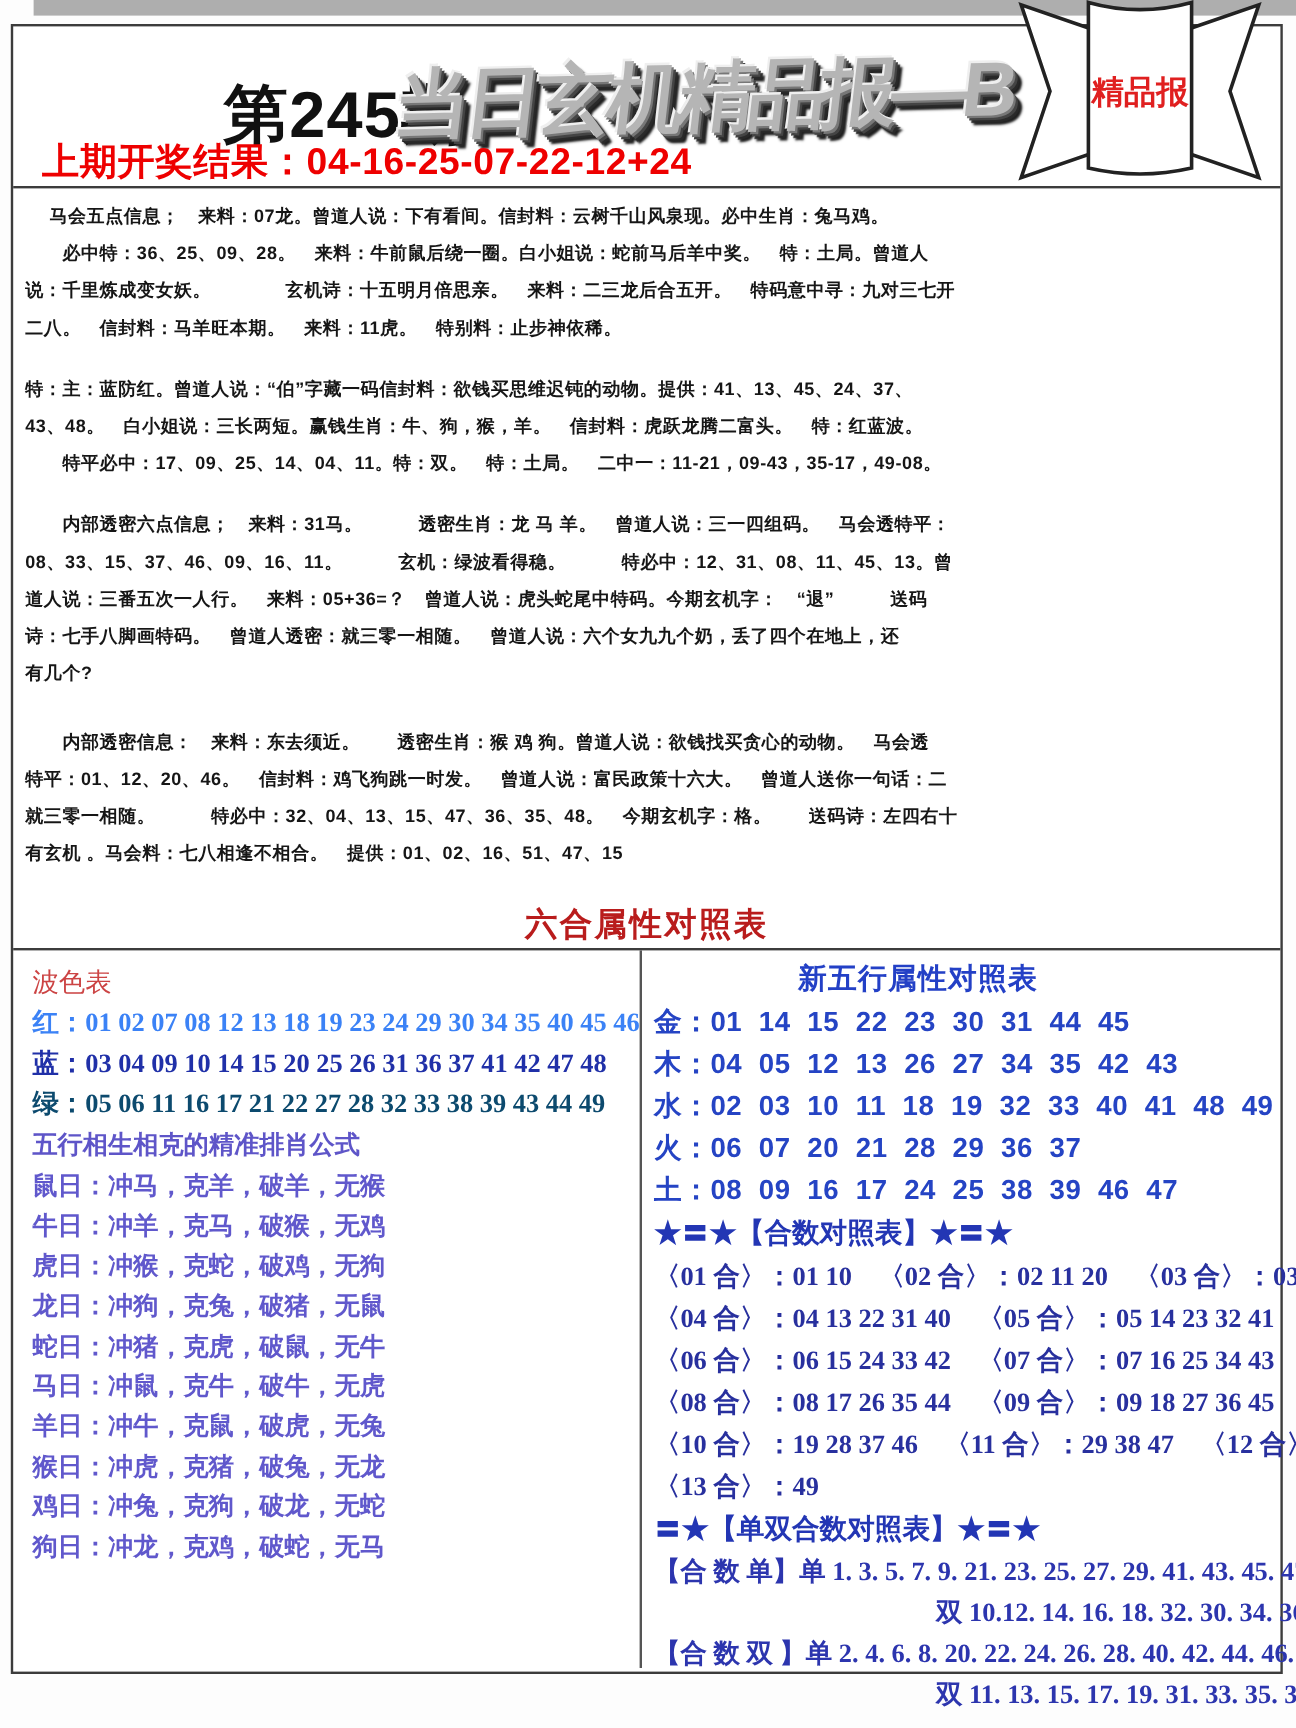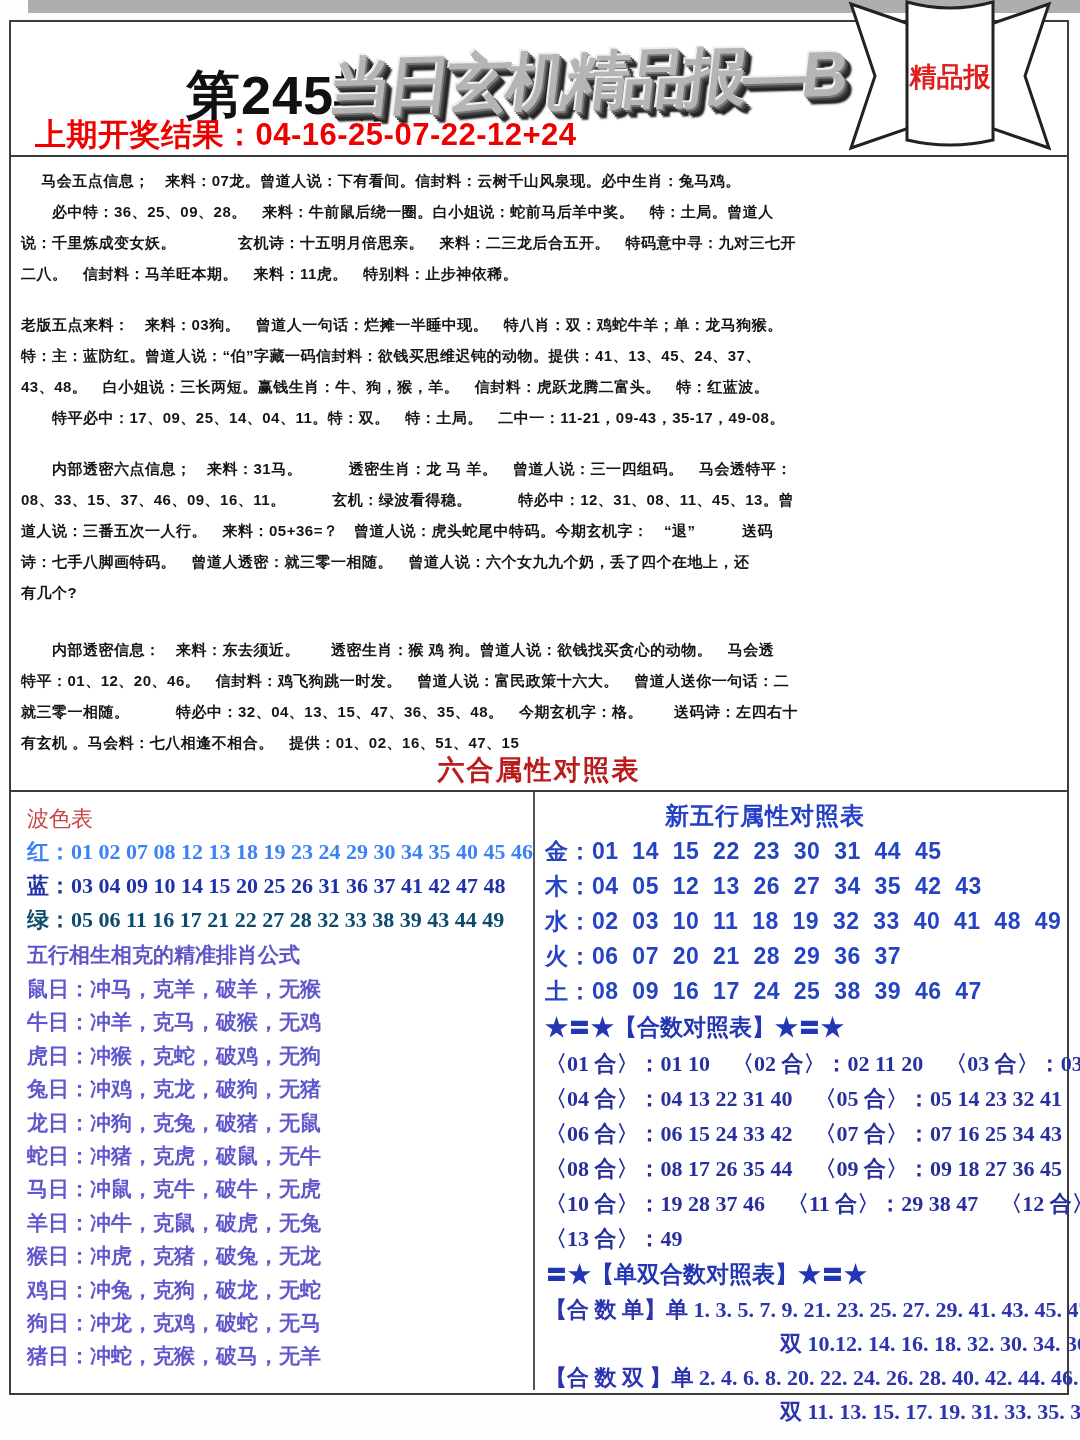--- a/index.html
+++ b/index.html
@@ -122,21 +122,20 @@
   </div>
 
   <div class="body">
     <div class="para">
       <div class="para-line">　 马会五点信息；　来料：07龙。曾道人说：下有看间。信封料：云树千山风泉现。必中生肖：兔马鸡。</div>
       <div class="para-line">　　必中特：36、25、09、28。　来料：牛前鼠后绕一圈。白小姐说：蛇前马后羊中奖。　特：土局。曾道人</div>
       <div class="para-line">说：千里炼成变女妖。　　　　玄机诗：十五明月倍思亲。　来料：二三龙后合五开。　特码意中寻：九对三七开</div>
       <div class="para-line">二八。　信封料：马羊旺本期。　来料：11虎。　特别料：止步神依稀。</div>
     </div>
     <div class="para">
-      <div class="para-line">老版五点来料：　来料：03狗。　曾道人一句话：烂摊一半睡中现。　特八肖：双：鸡蛇牛羊；单：龙马狗猴。</div>
       <div class="para-line">特：主：蓝防红。曾道人说：“伯”字藏一码信封料：欲钱买思维迟钝的动物。提供：41、13、45、24、37、</div>
       <div class="para-line">43、48。　白小姐说：三长两短。赢钱生肖：牛、狗，猴，羊。　信封料：虎跃龙腾二富头。　特：红蓝波。</div>
       <div class="para-line">　　特平必中：17、09、25、14、04、11。特：双。　特：土局。　二中一：11-21，09-43，35-17，49-08。</div>
     </div>
     <div class="para p3">
       <div class="para-line">　　内部透密六点信息；　来料：31马。　　　透密生肖：龙 马 羊。　曾道人说：三一四组码。　马会透特平：</div>
       <div class="para-line">08、33、15、37、46、09、16、11。　　　玄机：绿波看得稳。　　　特必中：12、31、08、11、45、13。曾</div>
       <div class="para-line">道人说：三番五次一人行。　来料：05+36=？　曾道人说：虎头蛇尾中特码。今期玄机字：　“退”　　　送码</div>
       <div class="para-line">诗：七手八脚画特码。　曾道人透密：就三零一相随。　曾道人说：六个女九九个奶，丢了四个在地上，还</div>
       <div class="para-line">有几个?</div>
@@ -155,29 +154,27 @@
 
     <div class="col-left">
       <div class="bose-title">波色表</div>
       <div class="bose-row bose-red">红：01 02 07 08 12 13 18 19 23 24 29 30 34 35 40 45 46</div>
       <div class="bose-row bose-blue">蓝：03 04 09 10 14 15 20 25 26 31 36 37 41 42 47 48</div>
       <div class="bose-row bose-green">绿：05 06 11 16 17 21 22 27 28 32 33 38 39 43 44 49</div>
       <div class="formula-title">五行相生相克的精准排肖公式</div>
       <div class="zodiac-row">鼠日：冲马，克羊，破羊，无猴</div>
       <div class="zodiac-row">牛日：冲羊，克马，破猴，无鸡</div>
       <div class="zodiac-row">虎日：冲猴，克蛇，破鸡，无狗</div>
-      <div class="zodiac-row">兔日：冲鸡，克龙，破狗，无猪</div>
       <div class="zodiac-row">龙日：冲狗，克兔，破猪，无鼠</div>
       <div class="zodiac-row">蛇日：冲猪，克虎，破鼠，无牛</div>
       <div class="zodiac-row">马日：冲鼠，克牛，破牛，无虎</div>
       <div class="zodiac-row">羊日：冲牛，克鼠，破虎，无兔</div>
       <div class="zodiac-row">猴日：冲虎，克猪，破兔，无龙</div>
       <div class="zodiac-row">鸡日：冲兔，克狗，破龙，无蛇</div>
       <div class="zodiac-row">狗日：冲龙，克鸡，破蛇，无马</div>
-      <div class="zodiac-row">猪日：冲蛇，克猴，破马，无羊</div>
     </div>
 
     <div class="col-right">
       <div class="wuxing-title">新五行属性对照表</div>
       <div class="wuxing-row">金：01  14  15  22  23  30  31  44  45</div>
       <div class="wuxing-row">木：04  05  12  13  26  27  34  35  42  43</div>
       <div class="wuxing-row">水：02  03  10  11  18  19  32  33  40  41  48  49</div>
       <div class="wuxing-row">火：06  07  20  21  28  29  36  37</div>
       <div class="wuxing-row">土：08  09  16  17  24  25  38  39  46  47</div>
       <div class="hesu-title">★〓★【合数对照表】★〓★</div>

